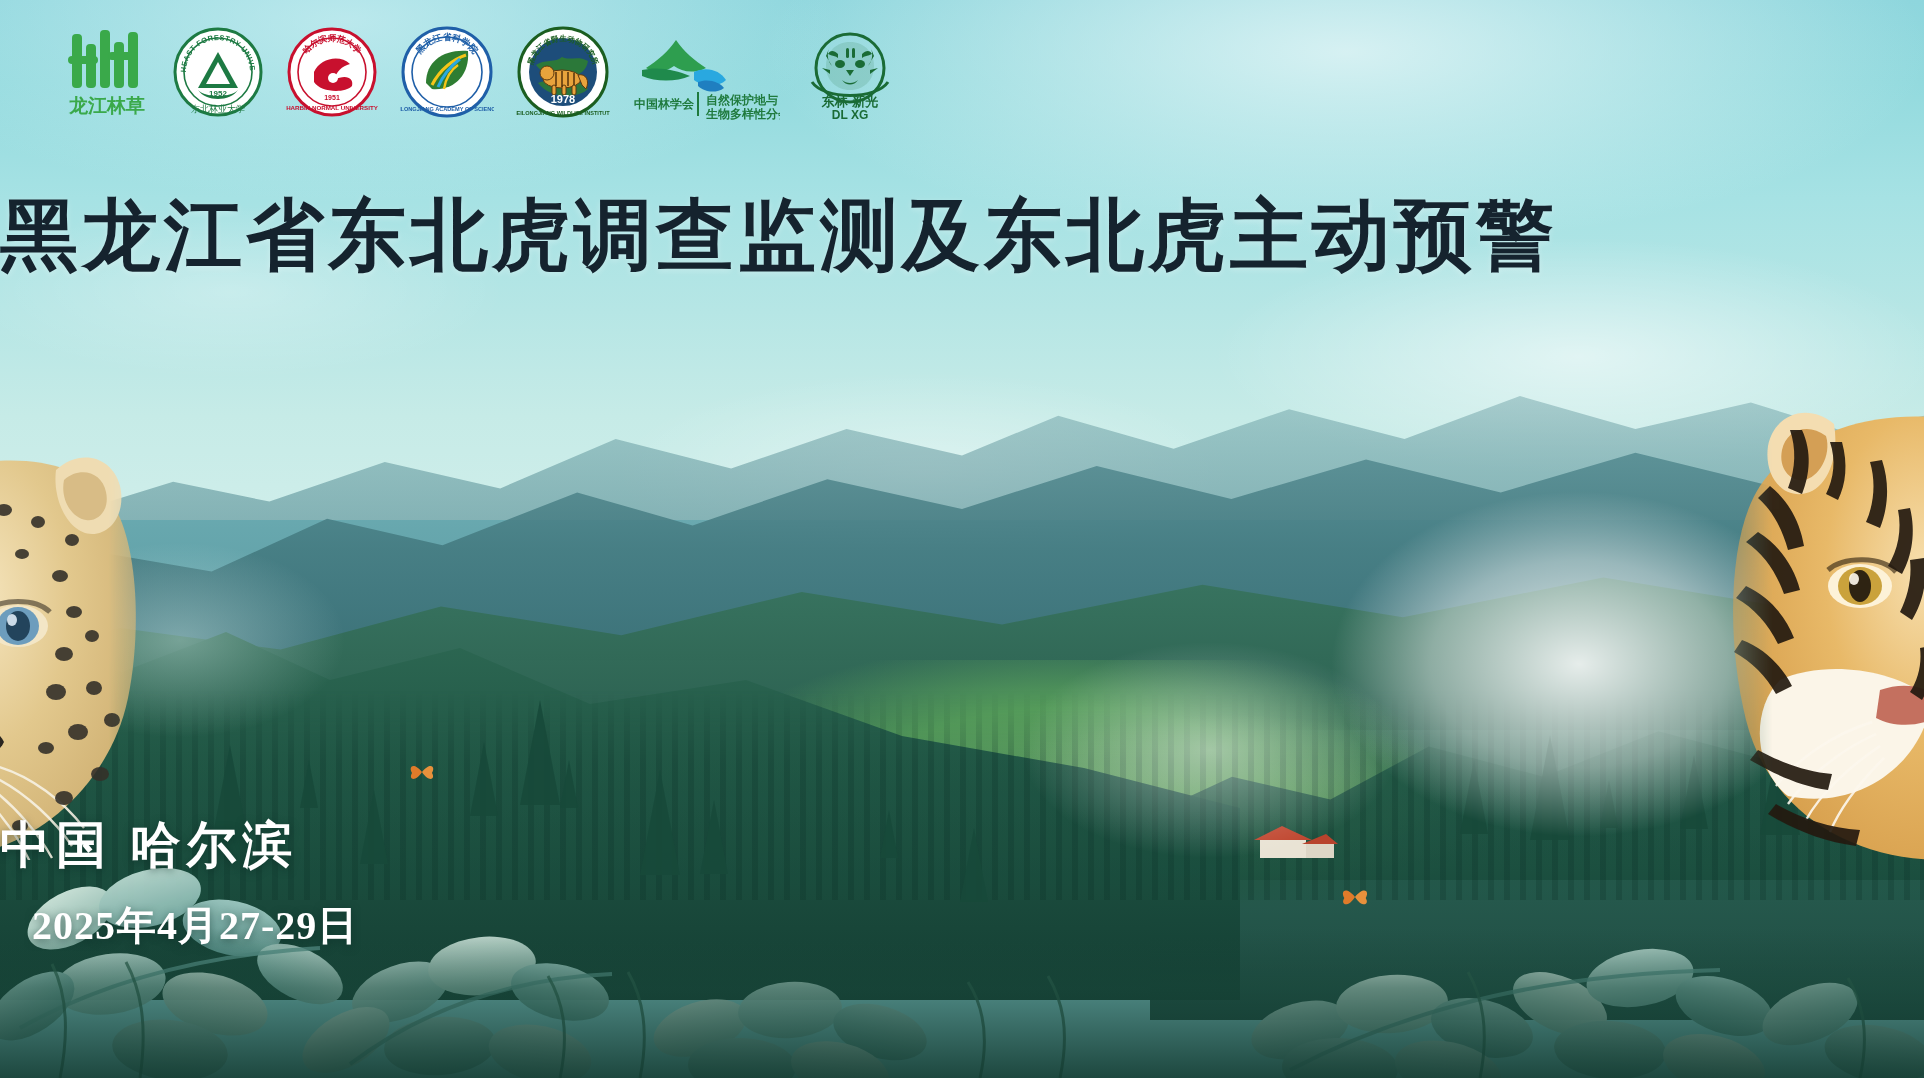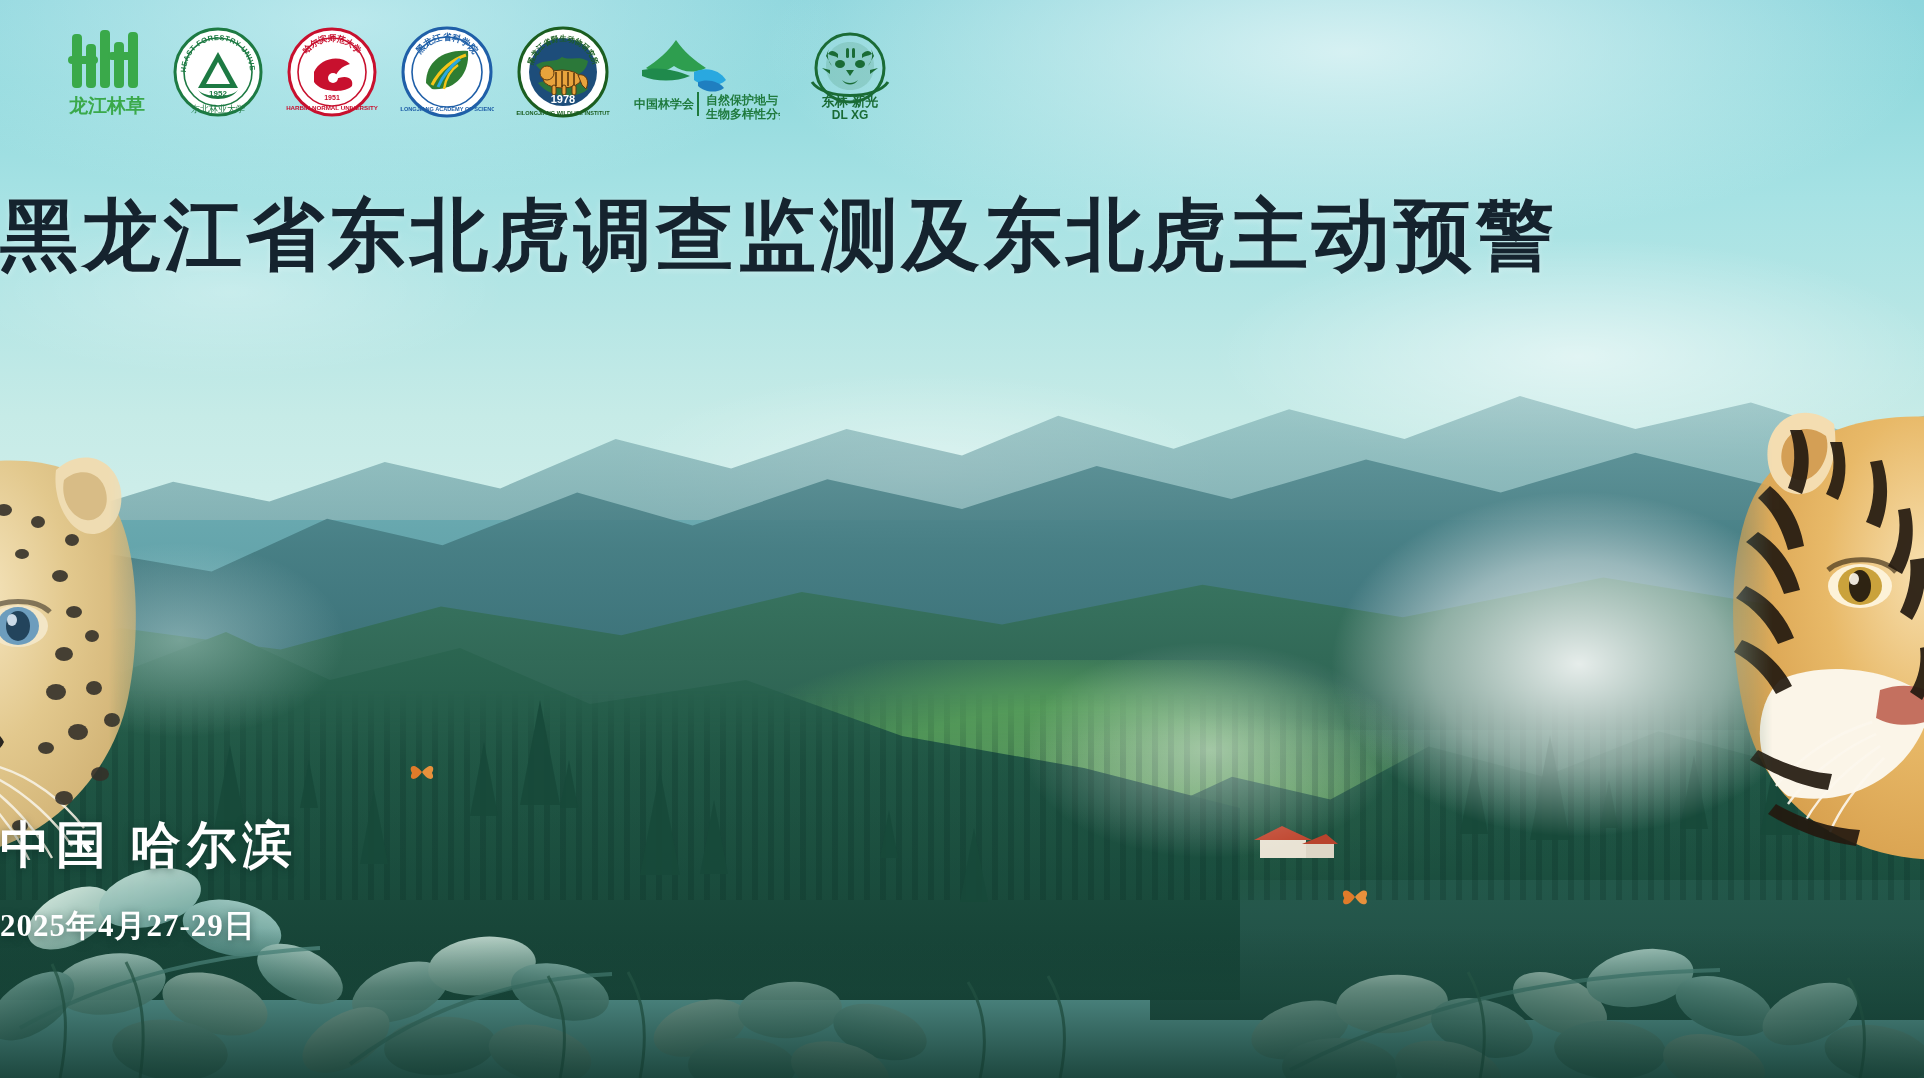--- a/index.html
+++ b/index.html
@@ -144,22 +144,22 @@
     position:absolute;left:0;top:810px;width:1924px;
   }
   .footer-city{
     font-family:"Liberation Serif","DejaVu Serif",serif;
     font-weight:700;font-size:50px;line-height:70px;letter-spacing:6px;
     color:#ffffff;text-shadow:0 2px 8px rgba(10,40,35,.55);
   }
   .footer-date{
     margin-top:14px;
     font-family:"Liberation Serif","DejaVu Serif",serif;
-    font-weight:700;font-size:31px;line-height:64px;letter-spacing:1px;
-    color:#ffffff;text-shadow:0 2px 8px rgba(10,40,35,.55);
+    font-weight:700;font-size:40px;line-height:64px;letter-spacing:1px;
+    color:#ffffff;text-shadow:0 2px 8px rgba(10,40,35,.55);padding-left:32px;
   }
 </style>
 </head>
 <body>
 
 <div id="poster">
 
   <div class="sky"></div>
   <div class="sky-haze"></div>
   <div class="mtn-far"></div>

